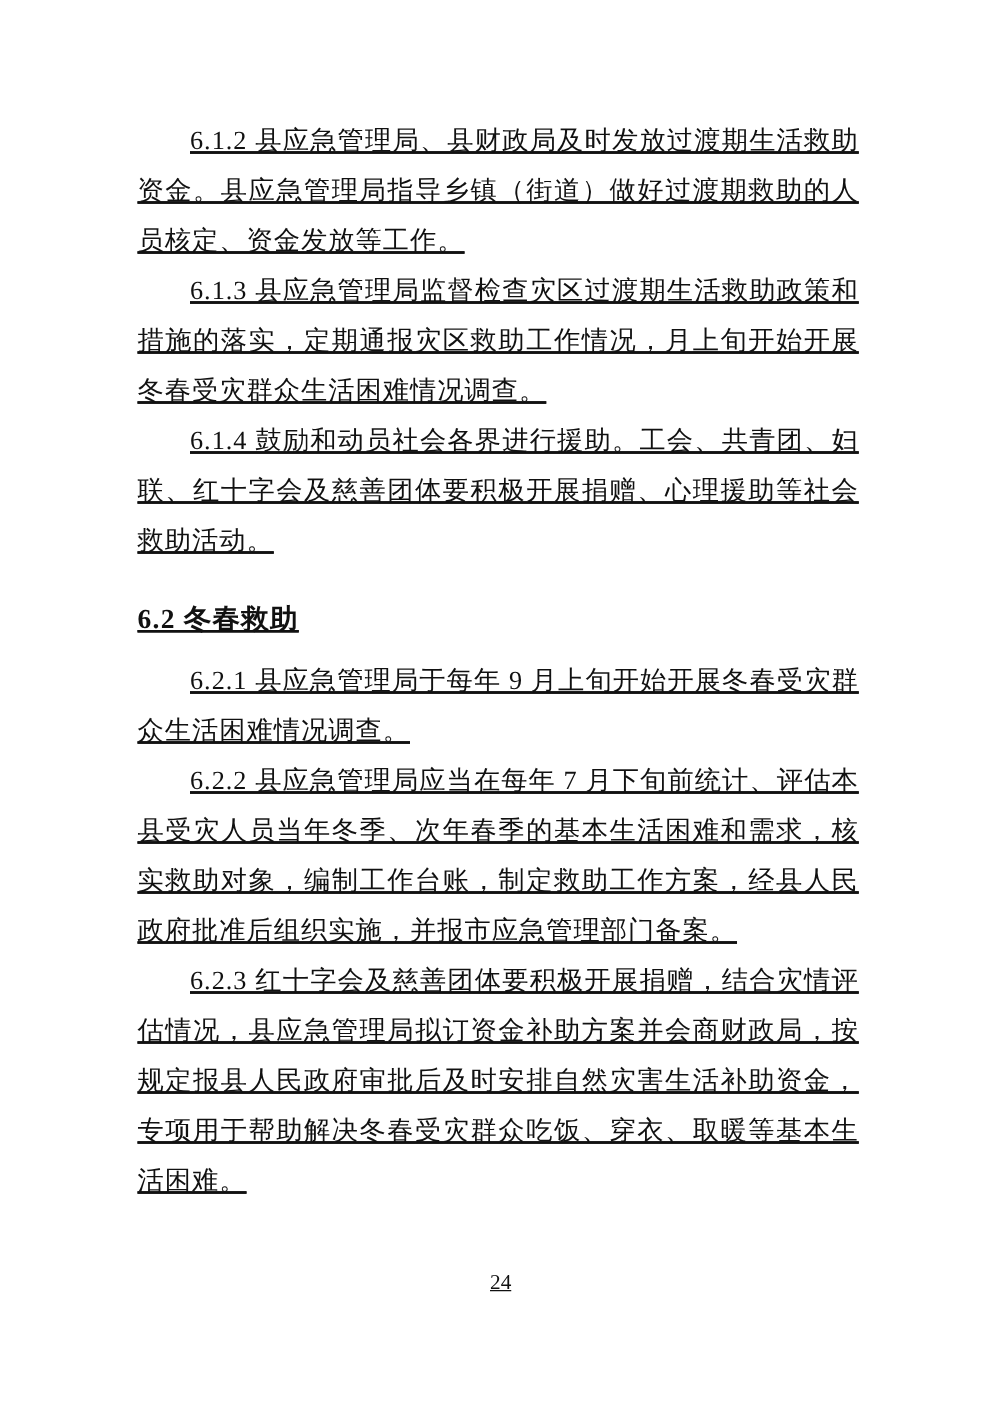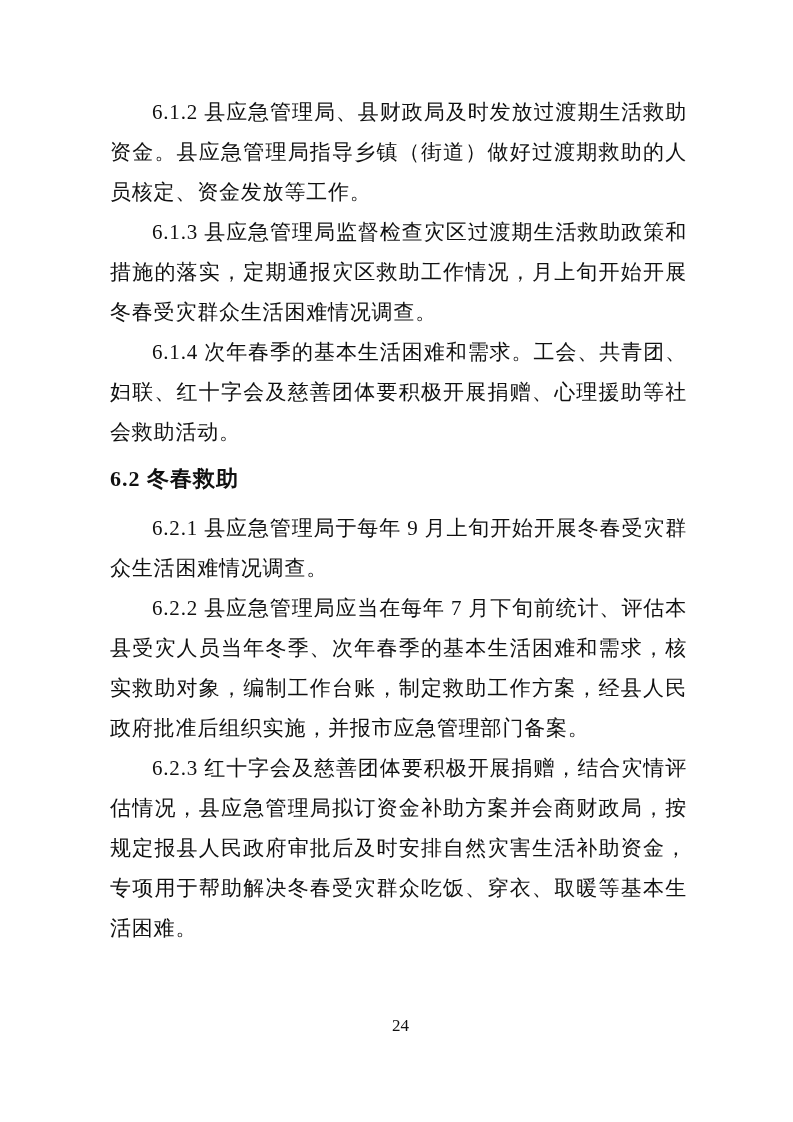--- a/index.html
+++ b/index.html
@@ -1,15 +1,15 @@
 <!DOCTYPE html>
 <html><head>
   <meta charset="utf-8">
   <style>
-    * { box-sizing: border-box; }
+    * { box-sizing: border-box; text-decoration: underline; }
     html, body {
       margin: 0;
       padding: 0;
       background: #ffffff;
     }
     .page {
       position: relative;
       width: 793px;
       height: 1122px;
       margin: 0 auto;
@@ -28,21 +28,21 @@
       margin: 0;
       font-size: 21px;
       line-height: 40px;
       letter-spacing: 0.8px;
       text-indent: 2em;
       text-align: justify;
       text-align-last: left;
       word-break: break-all;
     }
     .heading {
-      margin: 7px 0 9px 0;
+      margin: 23px 0 9px 0;
       font-size: 22px;
       line-height: 40px;
       font-weight: bold;
       letter-spacing: 1px;
       text-indent: 0;
     }
     .page-number {
       position: absolute;
       top: 1014px;
       left: 0;
@@ -54,20 +54,20 @@
       padding-left: 8px;
     }
   </style>
 </head>
 <body>
 
 <div class="page">
   <div class="content">
       <p class="para">6.1.2 县应急管理局、县财政局及时发放过渡期生活救助资金。县应急管理局指导乡镇（街道）做好过渡期救助的人员核定、资金发放等工作。</p>
       <p class="para">6.1.3 县应急管理局监督检查灾区过渡期生活救助政策和措施的落实，定期通报灾区救助工作情况，月上旬开始开展冬春受灾群众生活困难情况调查。</p>
-      <p class="para">6.1.4 次年春季的基本生活困难和需求。工会、共青团、妇联、红十字会及慈善团体要积极开展捐赠、心理援助等社会救助活动。</p>
+      <p class="para">6.1.4 鼓励和动员社会各界进行援助。工会、共青团、妇联、红十字会及慈善团体要积极开展捐赠、心理援助等社会救助活动。</p>
       <p class="heading">6.2 冬春救助</p>
       <p class="para">6.2.1 县应急管理局于每年 9 月上旬开始开展冬春受灾群众生活困难情况调查。</p>
       <p class="para">6.2.2 县应急管理局应当在每年 7 月下旬前统计、评估本县受灾人员当年冬季、次年春季的基本生活困难和需求，核实救助对象，编制工作台账，制定救助工作方案，经县人民政府批准后组织实施，并报市应急管理部门备案。</p>
       <p class="para">6.2.3 红十字会及慈善团体要积极开展捐赠，结合灾情评估情况，县应急管理局拟订资金补助方案并会商财政局，按规定报县人民政府审批后及时安排自然灾害生活补助资金，专项用于帮助解决冬春受灾群众吃饭、穿衣、取暖等基本生活困难。</p>
     </div>
   <div class="page-number">24</div>
 </div>
 
 </body></html>

